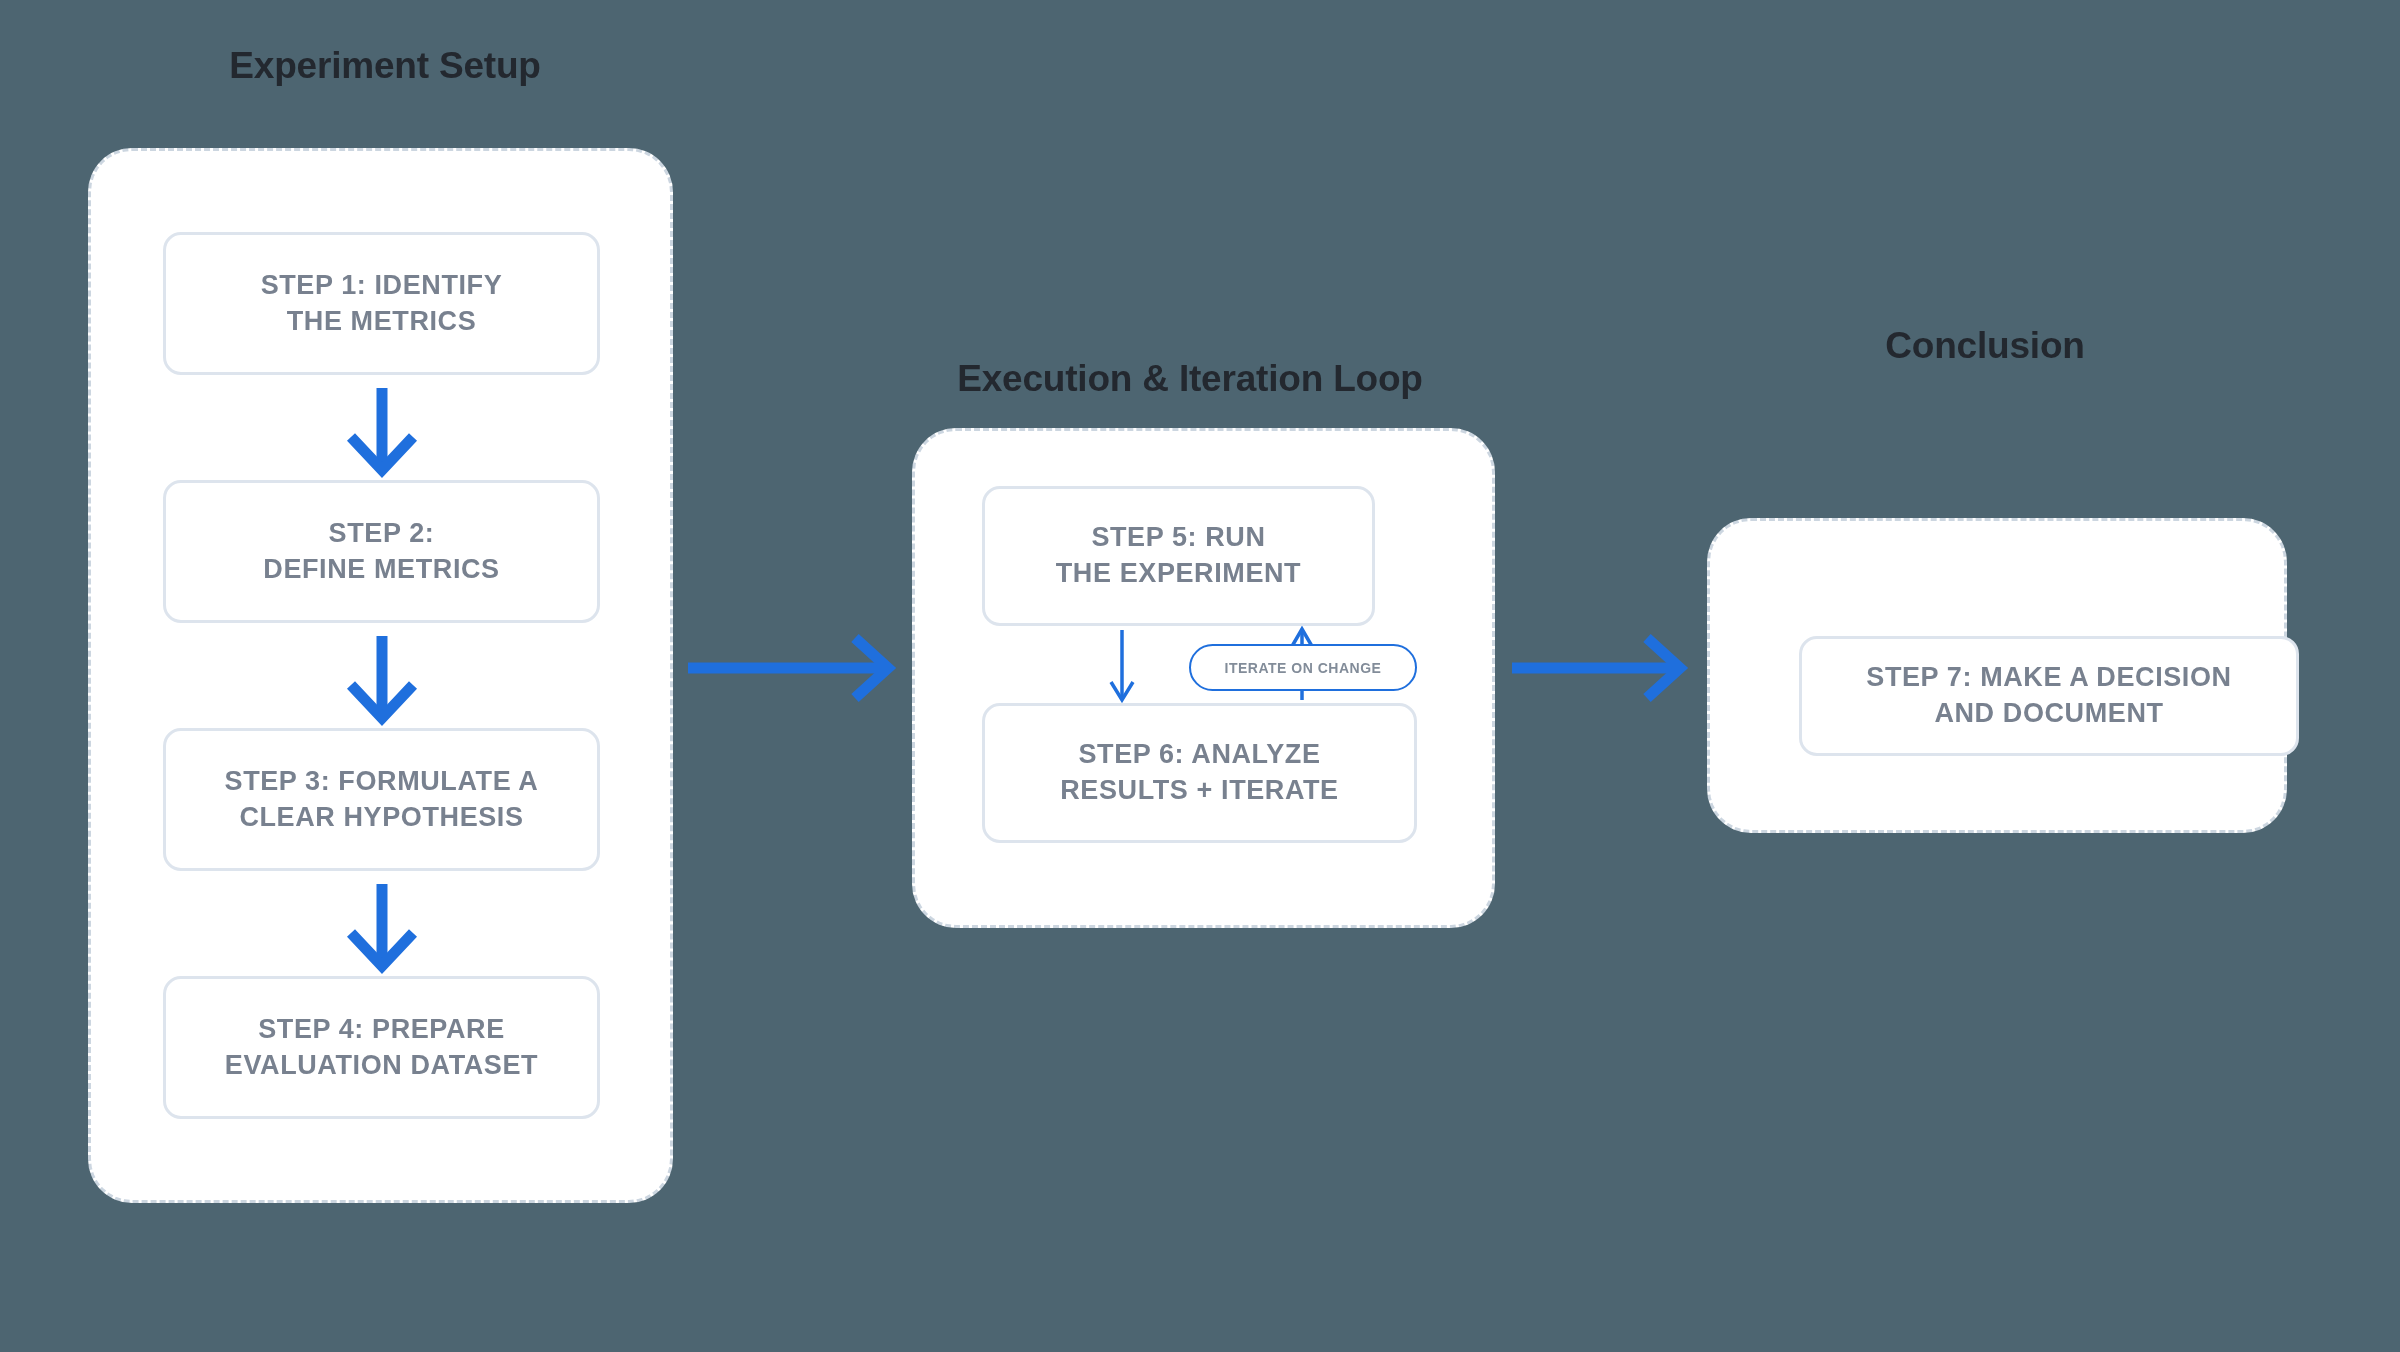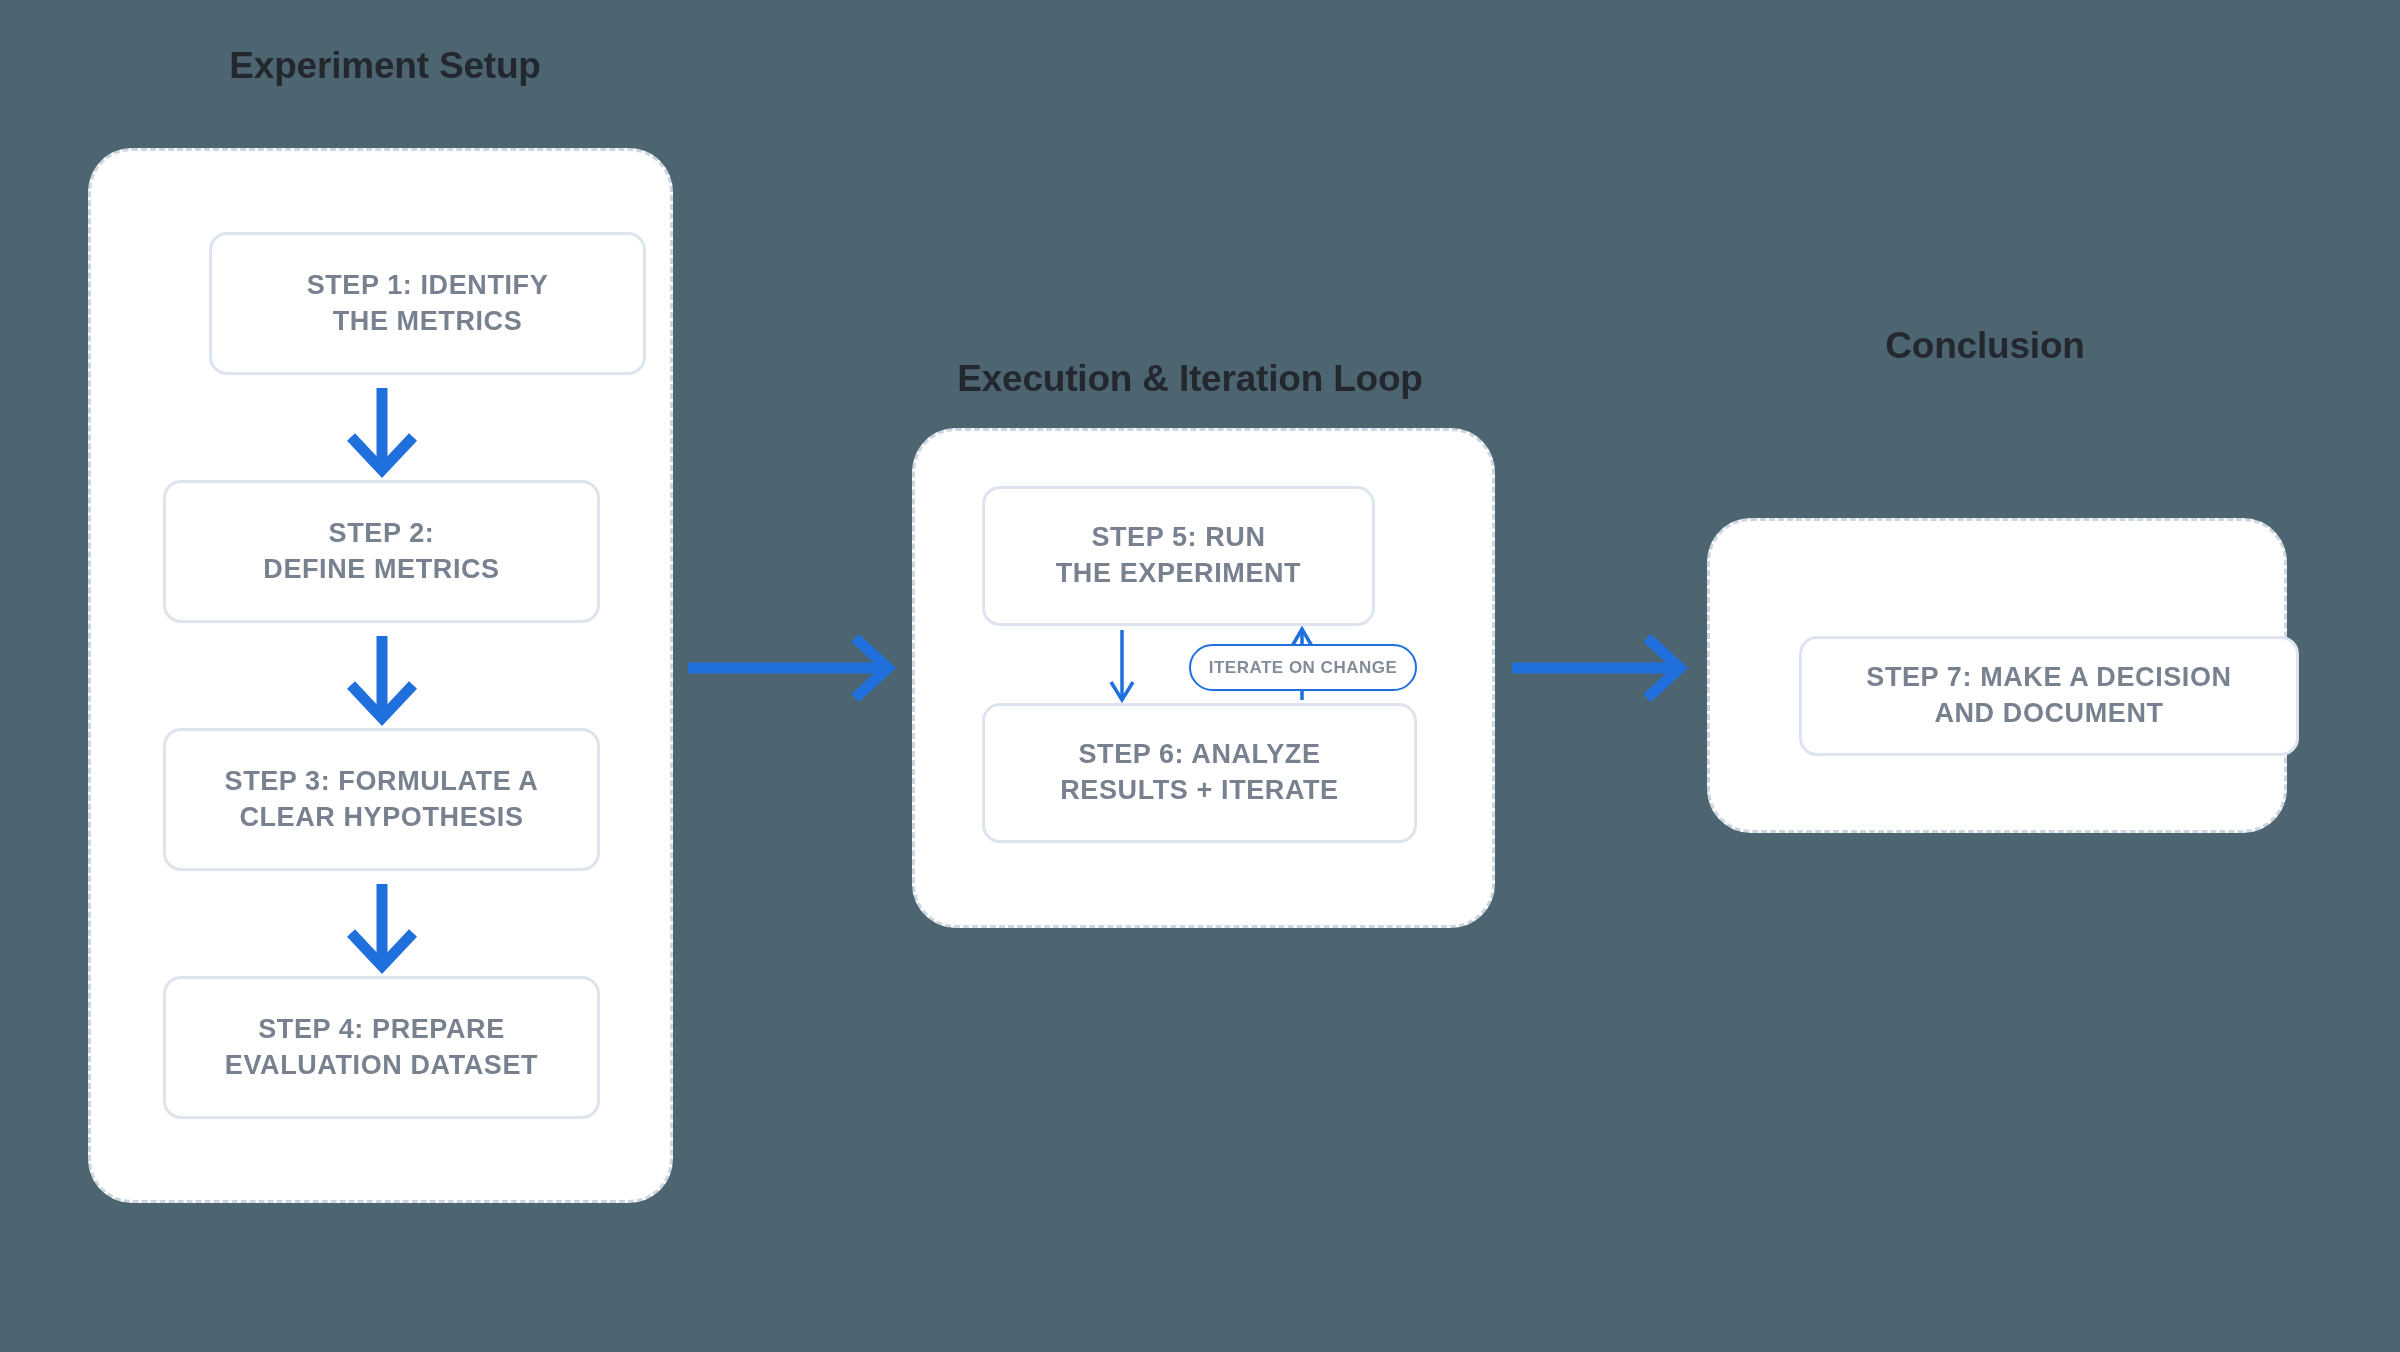--- a/index.html
+++ b/index.html
@@ -58,21 +58,21 @@
     align-items: center;
     justify-content: center;
     text-align: center;
     color: #78818f;
     font-size: 27px;
     font-weight: bold;
     letter-spacing: 0.6px;
     line-height: 1.32;
     padding: 6px 14px;
   }
-  #step-1 { left: 163px; top: 232px;  width: 437px; height: 143px; margin-left: 46px; }
+  #step-1 { left: 163px; top: 232px;  width: 437px; height: 143px; }
   #step-2 { left: 163px; top: 480px;  width: 437px; height: 143px; }
   #step-3 { left: 163px; top: 728px;  width: 437px; height: 143px; }
   #step-4 { left: 163px; top: 976px;  width: 437px; height: 143px; }
   #step-5 { left: 982px; top: 486px;  width: 393px; height: 140px; }
   #step-6 { left: 982px; top: 703px;  width: 435px; height: 140px; }
   #step-7 { left: 1772px; top: 636px; width: 500px; height: 120px; margin-left: 27px; }
 
   
   .arrow-layer {
     position: absolute;
@@ -89,21 +89,21 @@
     width: 228px;
     height: 47px;
     border: 2.5px solid #1f6fdd;
     border-radius: 24px;
     background: #ffffff;
     box-sizing: border-box;
     display: flex;
     align-items: center;
     justify-content: center;
     color: #828c99;
-    font-size: 17px;
+    font-size: 14px;
     font-weight: bold;
     letter-spacing: 0.5px;
     white-space: nowrap;
     z-index: 5;
   }
 </style>
 </head>
 <body>
 
 <div class="canvas">

